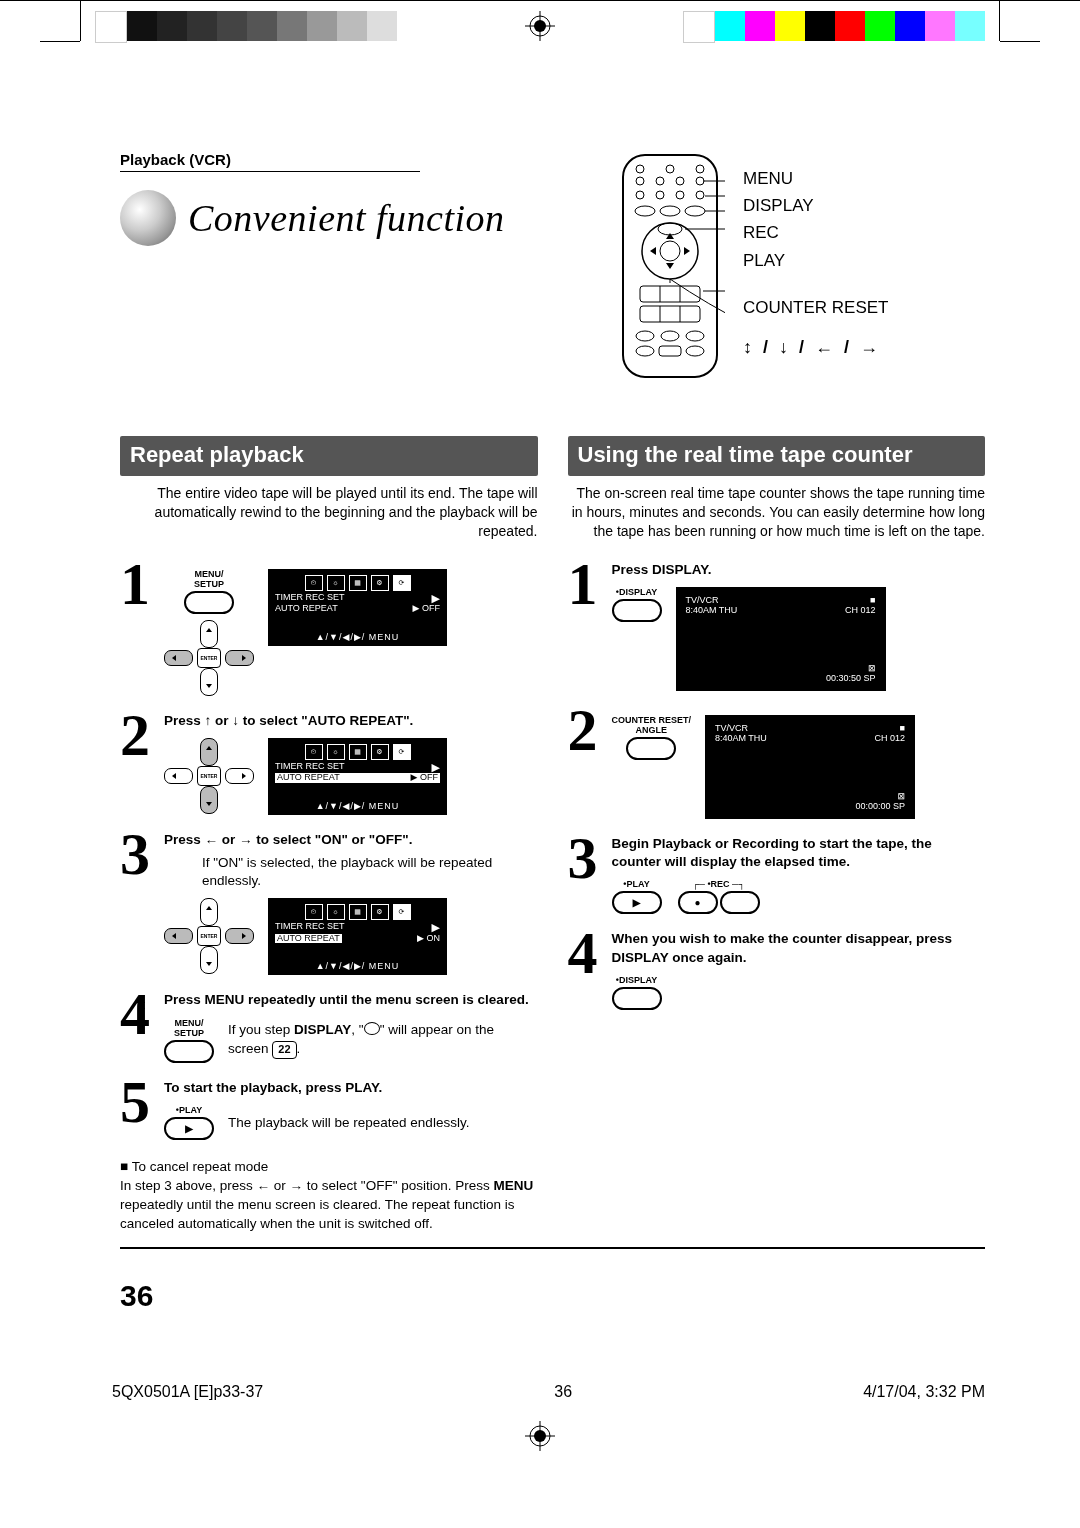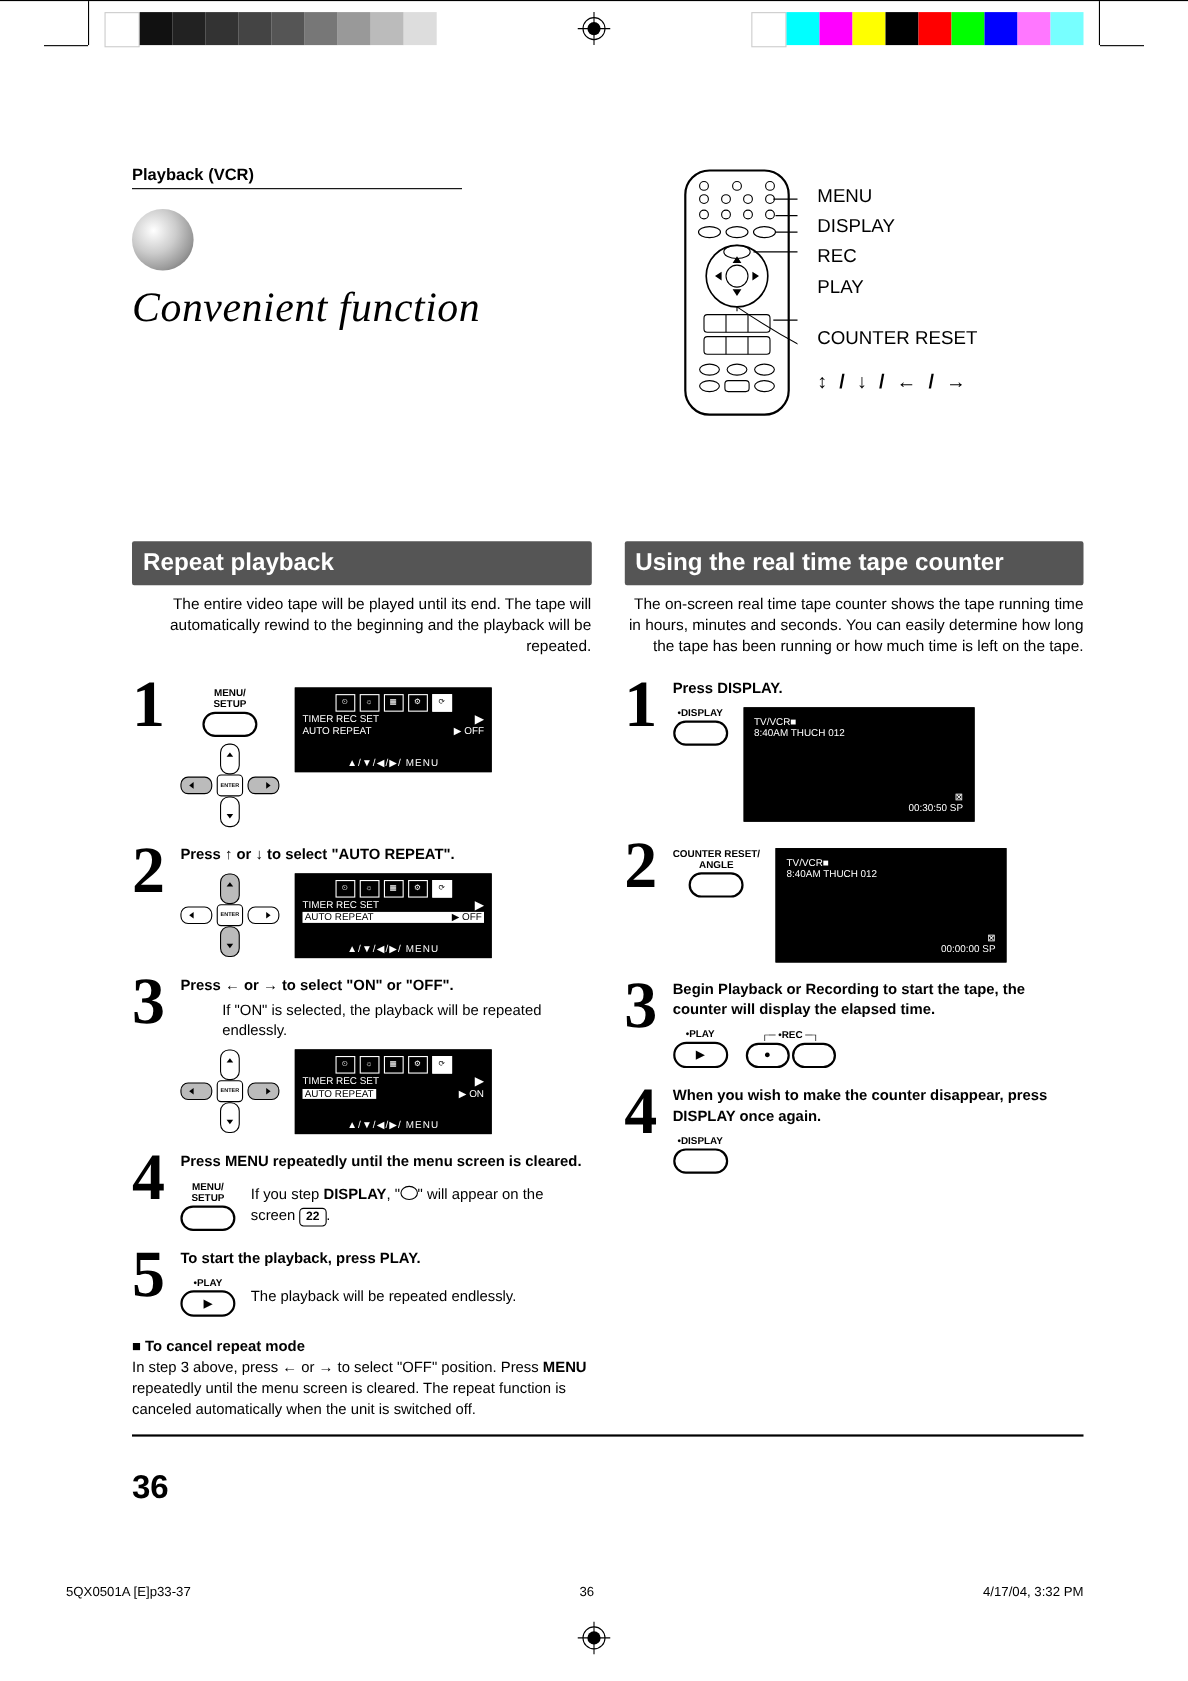--- a/index.html
+++ b/index.html
@@ -34,24 +34,23 @@
     font-size: 15px;
     font-weight: bold;
     border-bottom: 1px solid #000;
     padding-bottom: 3px;
     margin-bottom: 18px;
     display: inline-block;
     width: 300px;
   }
   .sphere-title {
     display: flex;
-    align-items: flex-start;
+    align-items: center;
     gap: 12px;
     margin-bottom: 8px;
-    flex-direction: column;
   }
   .sphere {
     width: 56px; height: 56px;
     background: radial-gradient(circle at 35% 35%, #fff, #ccc 40%, #999 70%, #555 100%);
     border-radius: 50%;
   }
   .fancy-title {
     font-family: "Times New Roman", serif;
     font-style: italic;
     font-size: 38px;
@@ -152,53 +151,53 @@
   .tv-osd {
     border: 2px solid #000;
     background: #000;
     color: #fff;
     font-size: 9px;
     padding: 6px 8px 4px;
     width: 190px;
     height: 90px;
     position: relative;
   }
-  .tv-osd .r { display:flex; justify-content:flex-start; }
+  .tv-osd .r { display:flex; justify-content:space-between; }
   .tv-osd .bot { position:absolute; bottom:6px; right:8px; }
 
   .dpad {
     width: 90px;
     text-align: center;
   }
   .dpad .row { display: flex; justify-content: center; gap: 4px; align-items: center; }
   .dpad .pill-h { width: 30px; height: 14px; border: 1.5px solid #000; border-radius: 7px; position:relative;}
   .dpad .pill-v { width: 16px; height: 26px; border: 1.5px solid #000; border-radius: 8px; position:relative;}
   .dpad .pill-h.hl, .dpad .pill-v.hl { background: #bbb; }
   .dpad .enter { width: 24px; height: 18px; border: 1.5px solid #000; border-radius: 4px; font-size:5px; font-weight:bold; display:flex;align-items:center;justify-content:center;}
   .dpad .tri-l::after{content:"";position:absolute;left:4px;top:50%;transform:translateY(-50%);border:3px solid transparent;border-right:4px solid #000;}
   .dpad .tri-r::after{content:"";position:absolute;right:4px;top:50%;transform:translateY(-50%);border:3px solid transparent;border-left:4px solid #000;}
   .dpad .tri-u::after{content:"";position:absolute;top:4px;left:50%;transform:translateX(-50%);border:3px solid transparent;border-bottom:4px solid #000;}
   .dpad .tri-d::after{content:"";position:absolute;bottom:4px;left:50%;transform:translateX(-50%);border:3px solid transparent;border-top:4px solid #000;}
 
   .note-block { font-size: 13.5px; line-height: 1.4; margin-top: 18px; }
   .note-block .head::before { content:"■ "; }
-  .note-block .head { font-weight: bold; }
+  .note-block .head { font-weight: normal; }
 
   .page-num {
     font-size: 30px;
     font-weight: bold;
     margin-top: 30px;
   }
   .page-num-line { border-top: 2px solid #000; width: 100%; margin-top: 14px; }
 
   .footer {
     display:flex;
     justify-content: space-between;
-    font-size: 12px;
-    padding: 30px 95px 20px 60px;
+    font-size: 16px;
+    padding: 30px 95px 20px 112px;
   }
   .reg-bottom { display:flex; justify-content:center; padding-bottom:10px; }
 
   .tri { font-size: 11px; }
   .inline-icon{display:inline-block;border:1px solid #000;font-size:9px;padding:0 2px;vertical-align:2px;}
   .page-ref{display:inline-block;border:1.5px solid #000;border-radius:4px;font-size:11px;font-weight:bold;padding:0 5px;}
   .loop-sym{display:inline-block;border:1.5px solid #000;border-radius:50%;width:14px;height:11px;position:relative;vertical-align:-1px;}
 
   .btn-group{display:flex;gap:16px;align-items:flex-end;}
   .btn-stack{text-align:center;}

